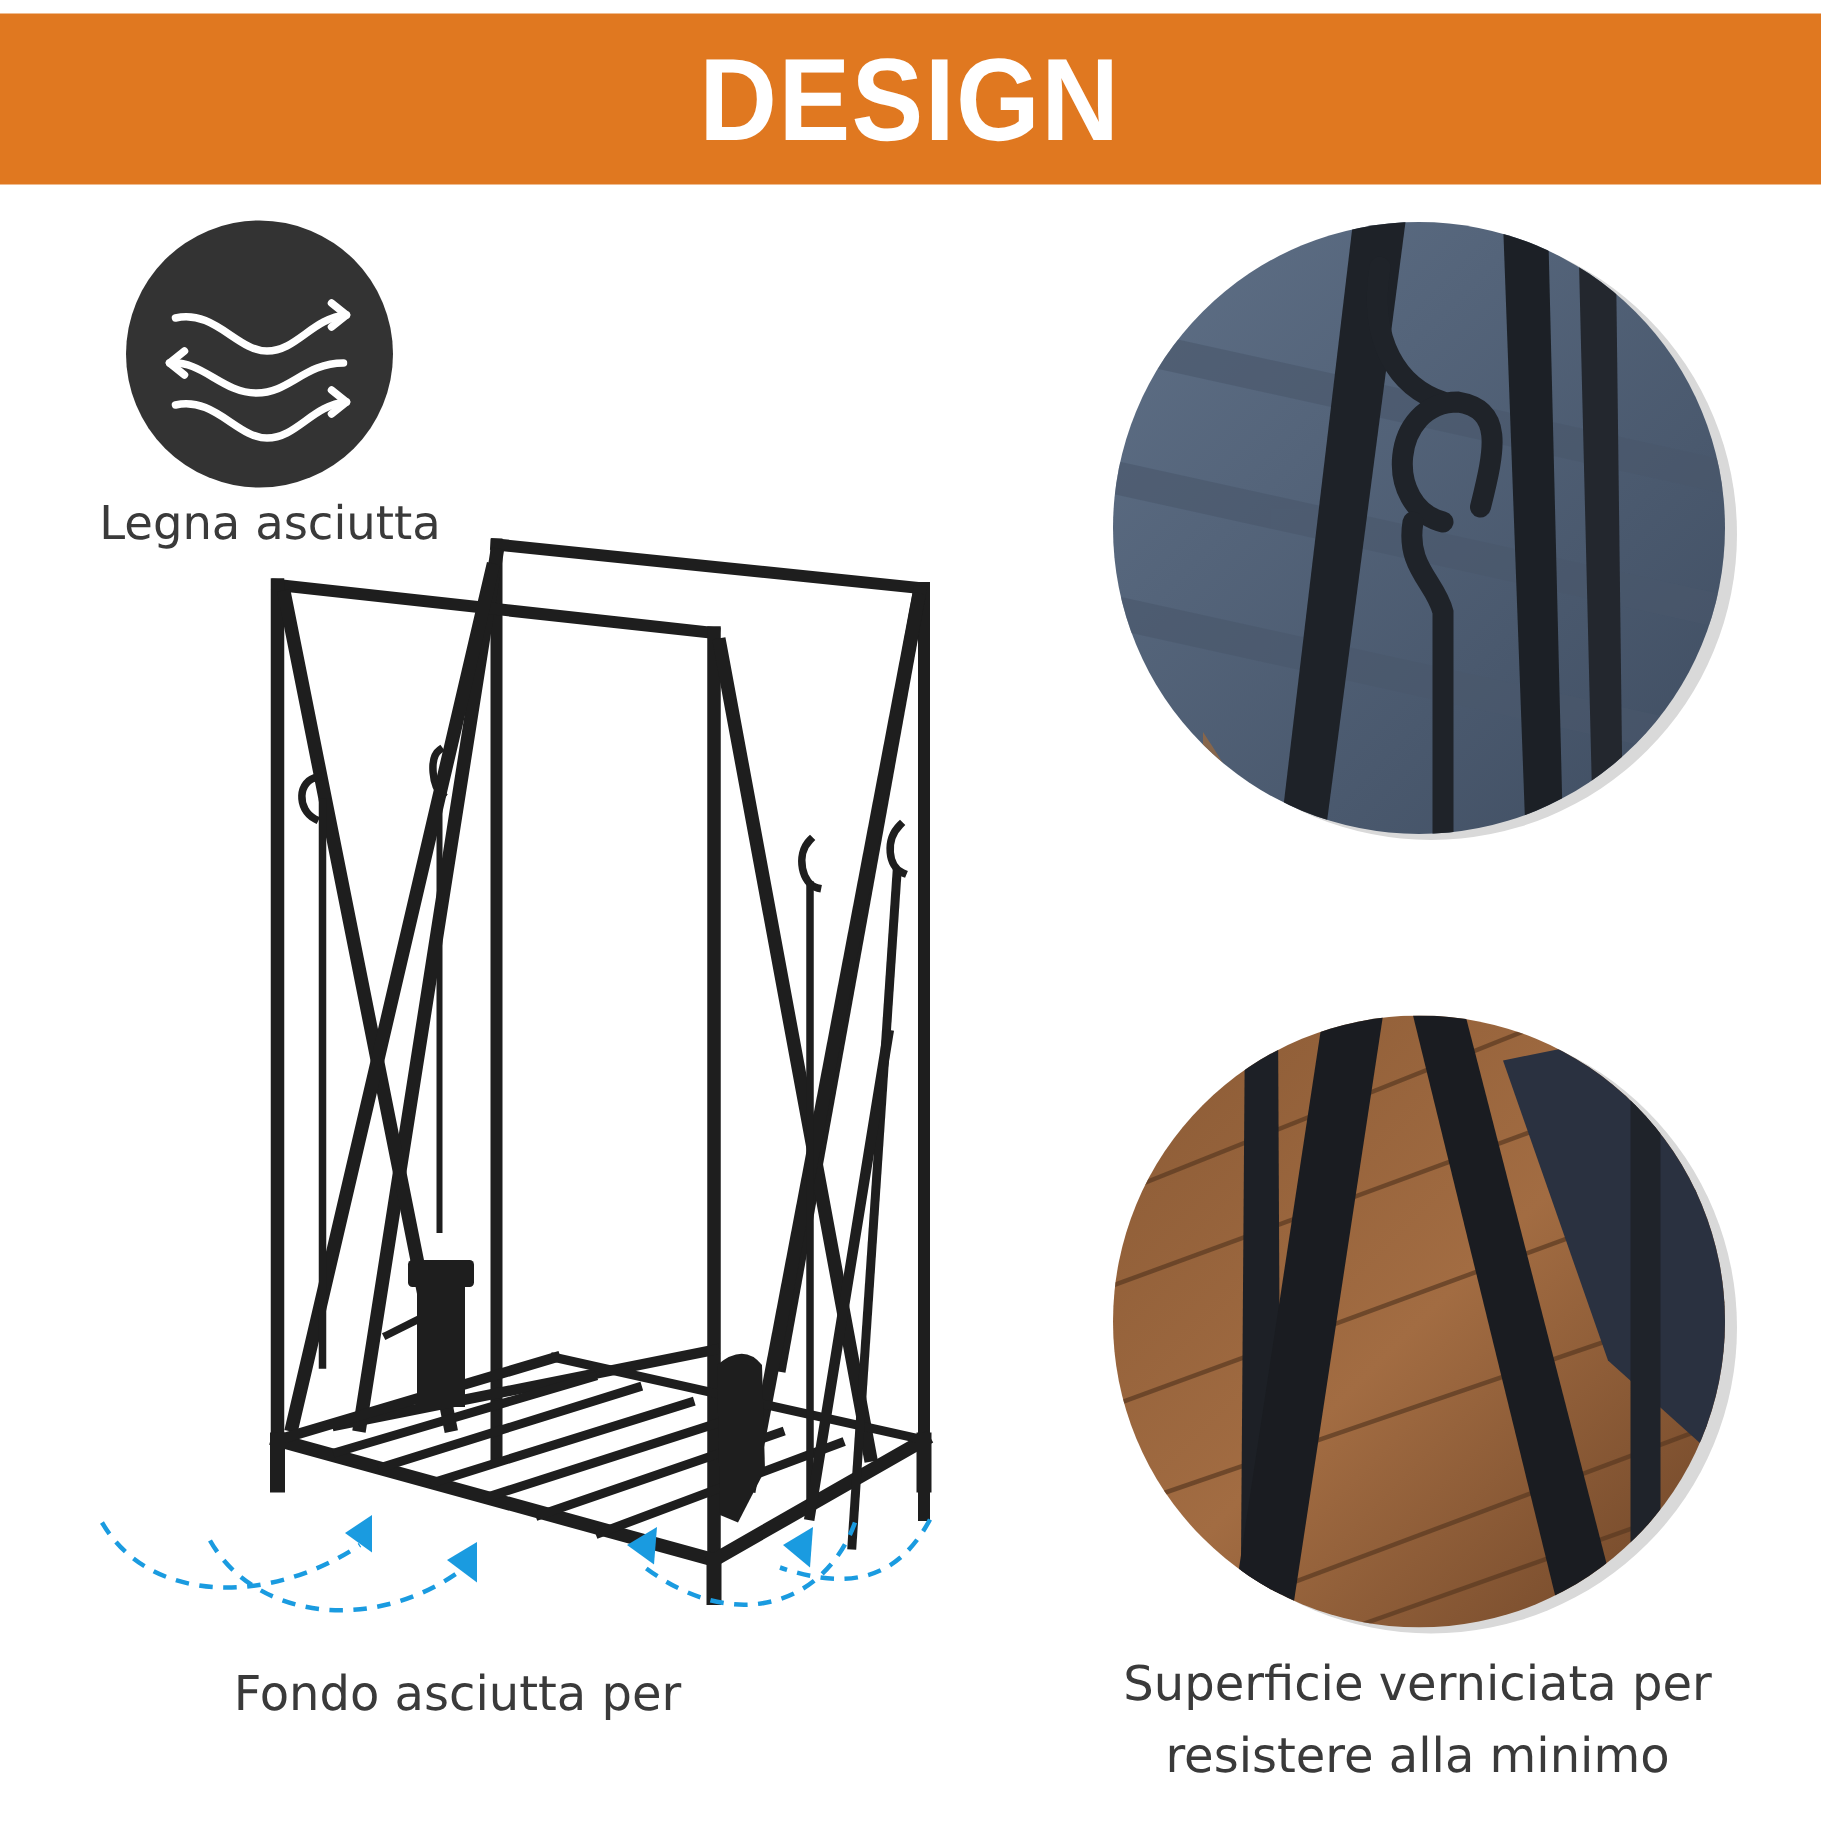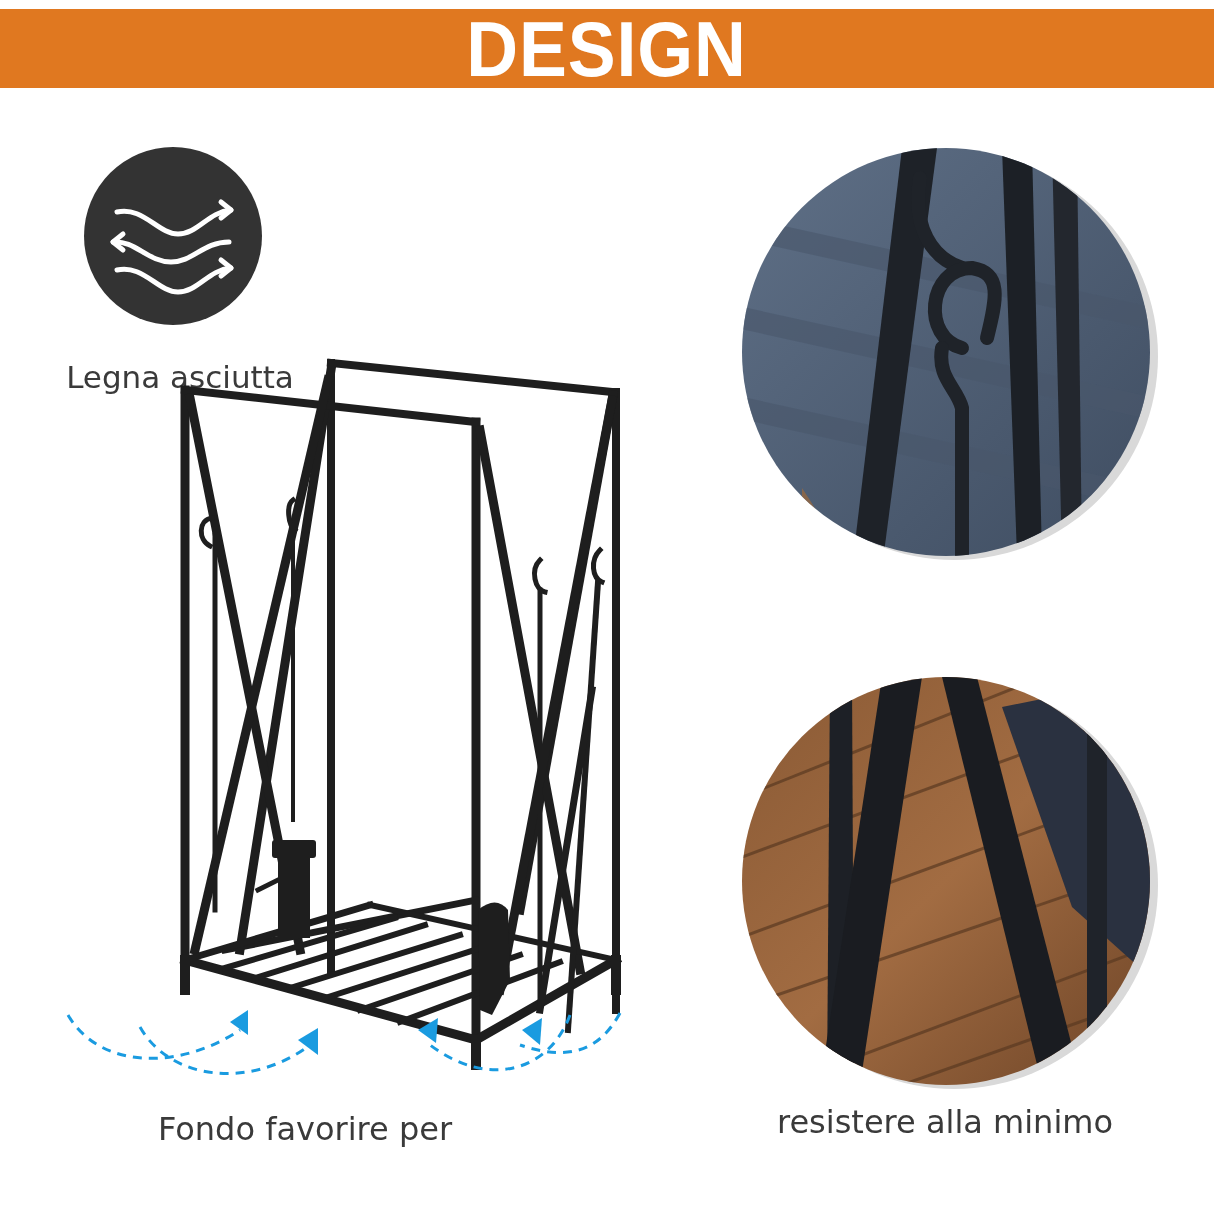--- a/index.html
+++ b/index.html
@@ -1,24 +1,24 @@
 <!DOCTYPE html>
 <html><head>
 <meta charset="utf-8">
 <style>
   html, body { margin:0; padding:0; background:#ffffff; }
   body { width:1214px; height:1214px; position:relative; overflow:hidden;
          font-family:"Liberation Sans", "DejaVu Sans", sans-serif; }
-  .banner { position:absolute; left:0; top:9px; width:1214px; height:79px;
+  .banner { position:absolute; left:0; top:9px; width:1214px; height:114px;
             background:#E07820; display:flex; align-items:center; justify-content:center; }
   .banner-title { color:#ffffff; font-family:"Liberation Sans", sans-serif; font-weight:bold;
                   font-size:78px; letter-spacing:1px; transform:scaleX(0.92); line-height:1; }
   .caption { position:absolute; color:#3a3a3a; font-family:"DejaVu Sans", sans-serif;
              text-align:center; line-height:1.25; }
-  .cap-dry { left:30px; top:330px; width:300px; font-size:31px;margin-top:28px; }
+  .cap-dry { left:30px; top:330px; width:300px; font-size:31px; }
   .cap-hooks { left:620px; top:572px; width:594px; font-size:32px; line-height:48px; }
   .cap-bottom { left:40px; top:1105px; width:530px; font-size:32px; line-height:48px; }
   .cap-paint { left:700px; top:1098px; width:490px; font-size:32px; line-height:48px; }
   .icon-circle { position:absolute; left:83px; top:146px; width:180px; height:180px; }
   .detail { position:absolute; width:408px; height:408px; }
   .detail-1 { left:742px; top:148px; }
   .detail-2 { left:742px; top:677px; }
   .shadow { position:absolute; width:408px; height:408px; border-radius:50%;
             background:#d9d9d9; }
   .shadow-1 { left:750px; top:152px; }
@@ -182,18 +182,19 @@
       </g>
       <path d="M260 30 L408 0 L408 300 L330 230 Z" fill="#2a3140"></path>
       <path d="M88 0 L110 0 L112 408 L85 408 Z" fill="#1d2026"></path>
       <path d="M140 0 L180 0 L118 408 L78 408 Z" fill="#1a1c21"></path>
       <path d="M200 0 L235 0 L340 408 L300 408 Z" fill="#1a1c21"></path>
       <path d="M345 40 L365 40 L365 408 L345 408 Z" fill="#1f232a"></path>
     </g>
   </svg>
 </div>
 <div class="caption cap-paint">
+  <div>Superficie verniciata per</div>
   <div>resistere alla minimo</div>
 </div>
 
 <div class="caption cap-bottom">
-  <div>Fondo favorire per</div>
+  <div>Fondo asciutta per</div>
 </div>
 
 </body></html>

